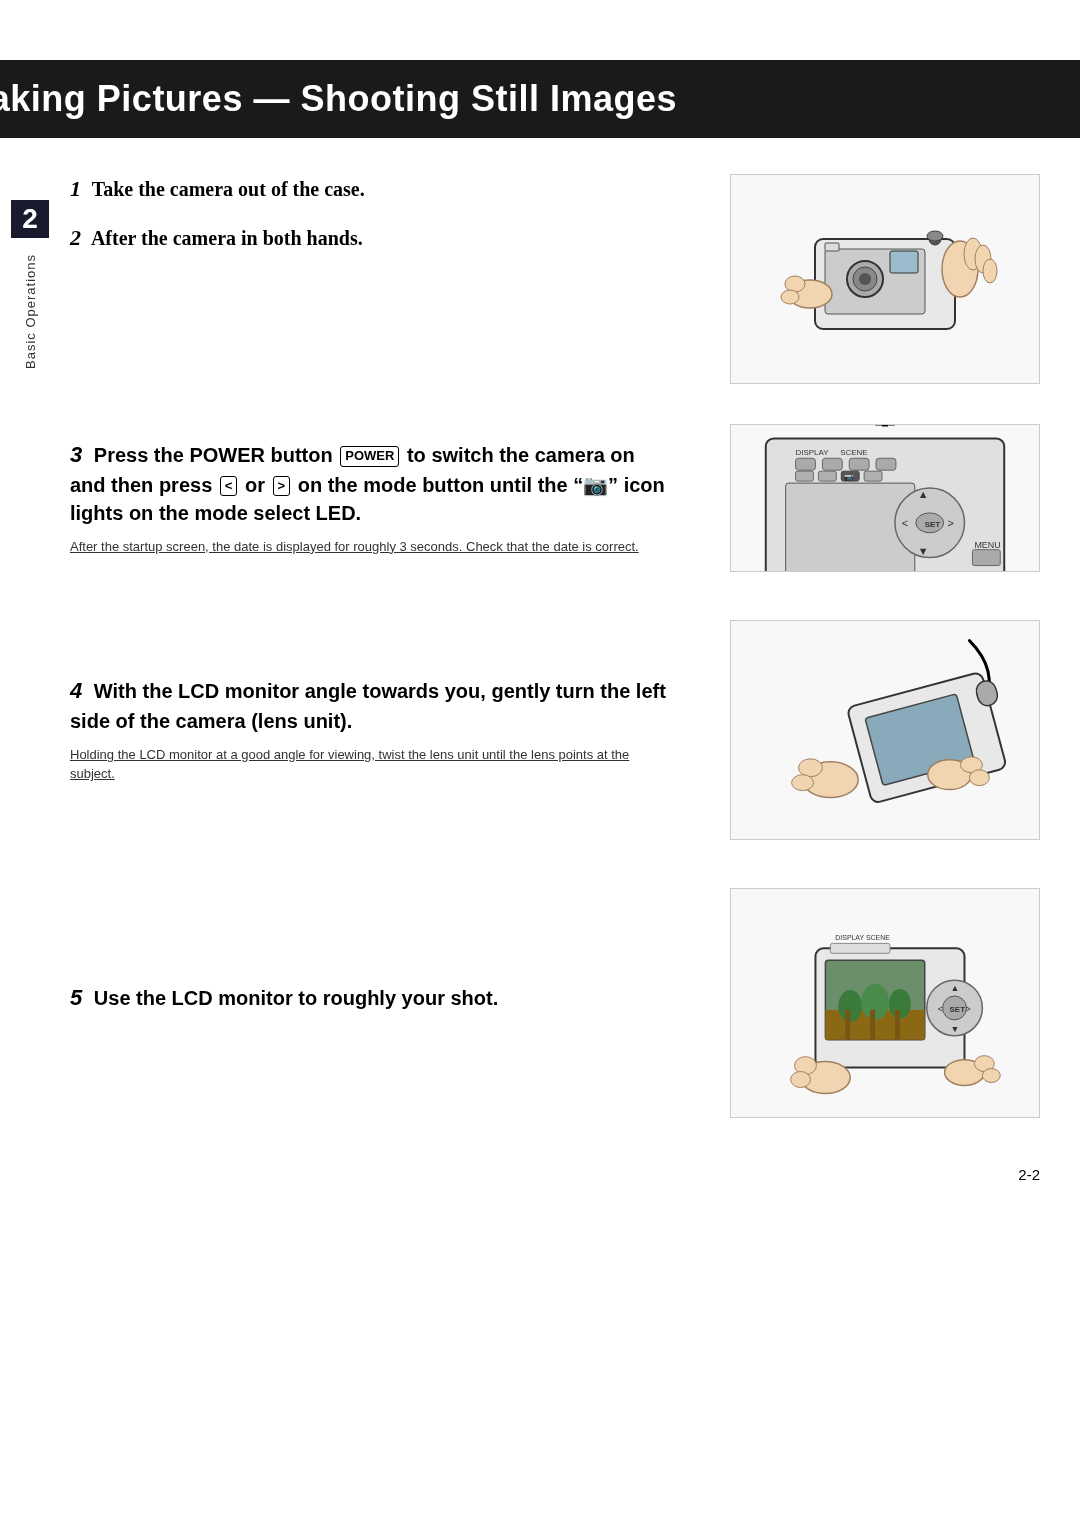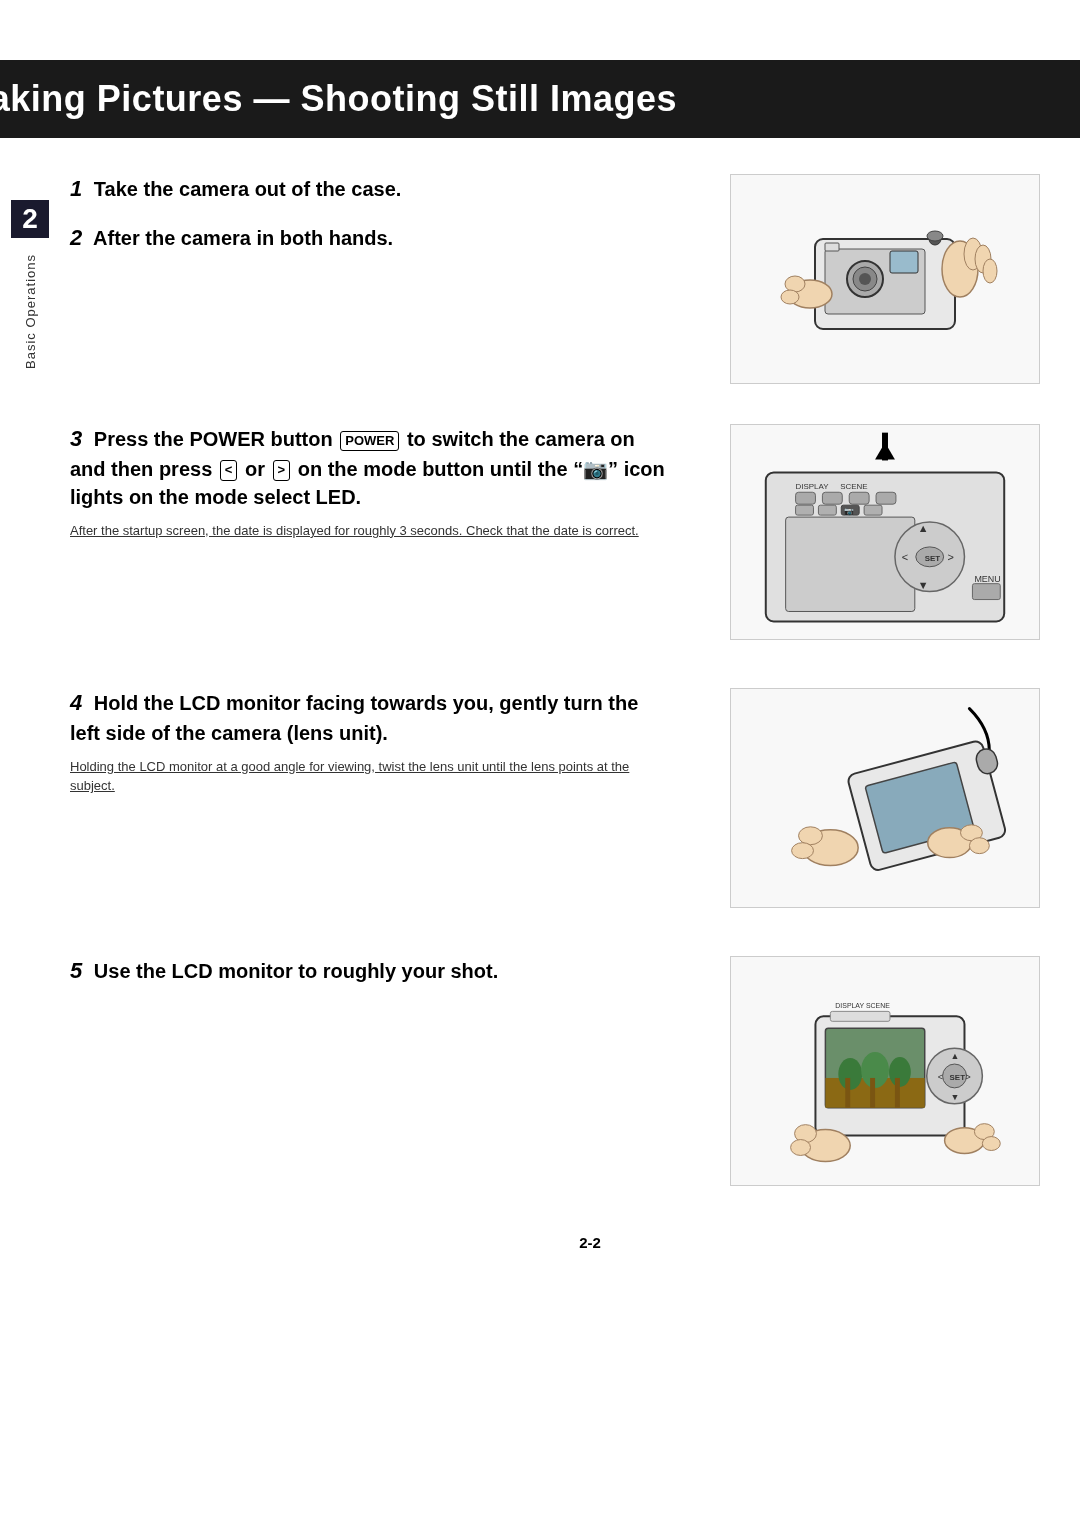--- a/index.html
+++ b/index.html
@@ -71,21 +71,21 @@
     .title-bar h1 {
       font-size: 36px;
       font-weight: bold;
       letter-spacing: 0.5px;
     }
 
     
     .step {
       display: flex;
       margin-bottom: 48px;
-      align-items: flex-start;
+      align-items: center;
       gap: 28px;
     }
 
     .step-text {
       flex: 1;
       padding-right: 30px;
     }
 
     .step-image {
       width: 310px;
@@ -133,20 +133,21 @@
 
     
     .step-simple {
       display: block;
       margin-bottom: 18px;
     }
 
     .step-simple .step-heading {
       font-size: 20px;
       font-weight: bold;
+      font-family: Liberation Serif, serif;
     }
 
     
     .steps-1-2 {
       display: flex;
       align-items: flex-start;
       margin-bottom: 40px;
     }
 
     .steps-1-2-text {
@@ -160,25 +161,25 @@
       border: 1.5px solid #ccc;
       background: #f8f8f8;
       height: 210px;
       display: flex;
       align-items: center;
       justify-content: center;
     }
 
     
     .page-number {
-      text-align: center;
+      text-align: right;
       margin-left: 70px;
       margin-top: 40px;
       font-size: 15px;
-      font-weight: bold;
+      font-weight: normal;
     }
   </style>
 </head>
 <body>
 
 <div class="page-container">
 
   <div class="title-bar">
     <h1>
       <strong>Taking Pictures</strong><span> — Shooting Still Images</span>
@@ -246,21 +247,21 @@
           switch the camera on and then
           press <span class="inline-icon">&lt;</span>
           <span> or </span>
           <span class="inline-icon">&gt;</span>
           on the mode
           button until the “📷” icon lights on
           the mode select LED.
         </div>
         <div class="step-note">After the startup screen, the date is displayed for roughly 3 seconds. Check that the date is correct.</div>
       </div>
-      <div class="step-image" style="height:216px;">
+      <div class="step-image" style="height:148px;">
 
         <svg width="310" height="210" viewBox="0 0 310 210">
 
           <polygon points="155,15 165,32 145,32" fill="#000"></polygon>
           <rect x="152" y="5" width="6" height="28" fill="#000"></rect>
 
           <rect x="35" y="45" width="240" height="150" rx="8" fill="#e0e0e0" stroke="#333" stroke-width="2"></rect>
 
           <rect x="55" y="90" width="130" height="95" rx="3" fill="#ccc" stroke="#555" stroke-width="1"></rect>
 
@@ -292,21 +293,21 @@
           <text x="245" y="155" font-size="9" fill="#333" font-family="Arial">MENU</text>
           <rect x="243" y="157" width="28" height="16" rx="2" fill="#aaa" stroke="#666" stroke-width="1"></rect>
         </svg>
       </div>
     </div>
 
     <div class="step">
       <div class="step-text">
         <div class="step-heading">
           <em class="step-number">4</em>
-          <span>Hold the LCD monitor facing towards you, gently turn the left side of the camera (lens unit).</span>
+          <span>With the LCD monitor angle towards you, gently turn the left side of the camera (lens unit).</span>
         </div>
         <div class="step-note">Holding the LCD monitor at a good angle for viewing, twist the lens unit until the lens points at the subject.</div>
       </div>
       <div class="step-image" style="height:220px;">
         <svg width="310" height="220" viewBox="0 0 310 220">
 
           <path d="M 240 20 Q 270 50 255 85" stroke="#000" stroke-width="3" fill="none" stroke-linecap="round"></path>
           <polygon points="255,85 245,72 265,72" fill="#000" transform="rotate(-20, 255, 85)"></polygon>
 
           <g transform="translate(80, 40) rotate(-15, 110, 90)">

